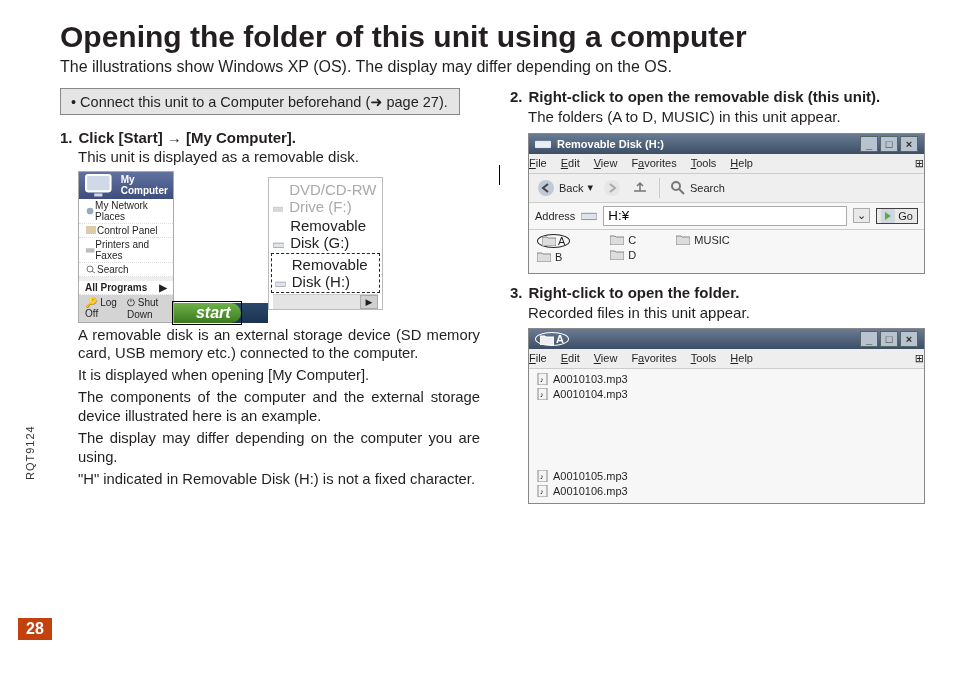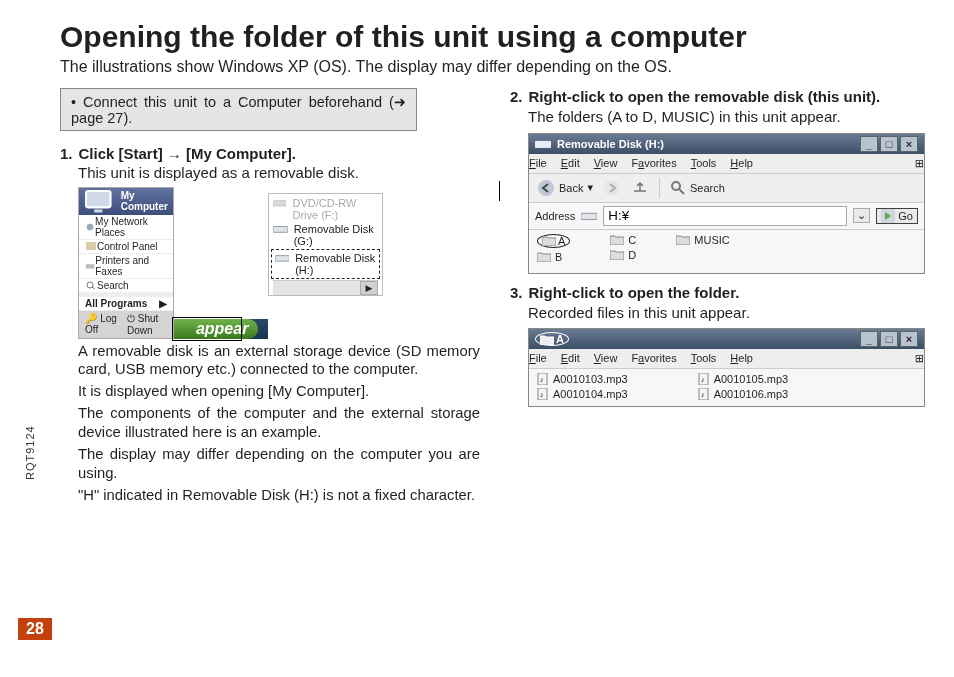--- a/index.html
+++ b/index.html
@@ -1,21 +1,21 @@
 <!DOCTYPE html>
 <html><head>
 <meta charset="utf-8">
 <style>
   html,body{margin:0;padding:0;background:#fff;font-family:Arial,Helvetica,sans-serif;color:#231f20}
   .page{width:954px;height:677px;box-sizing:border-box;padding:20px 24px 0 60px;position:relative}
   .title{font-size:30px;font-weight:700;margin:0 0 4px 0}
   .subtitle{font-size:16px;margin:0 0 12px 0}
   .cols{display:flex;gap:30px}
   .col{flex:1;min-width:0}
-  .note-zone{position:relative;border:1px solid #888;background:#e5e5e5;padding:5px 10px 4px 10px;font-size:14.5px;width:357px;box-sizing:border-box;margin-bottom:14px}
+  .note-zone{position:relative;border:1px solid #888;background:#e5e5e5;padding:5px 10px 4px 10px;font-size:14.5px;width:400px;box-sizing:border-box;margin-bottom:14px}
   .note-zone .arrow{display:inline-block}
   .step-row{display:flex;font-size:15px;margin:0 0 2px 0}
   .step-num{font-weight:700;margin-right:6px}
   .step-head{font-weight:700}
   .step-sub{font-size:15px;margin:1px 0 6px 18px}
   .para{font-size:14.8px;margin:3px 0 0 18px;line-height:1.28}
   .para2{font-size:15px;margin:0 0 0 18px;line-height:1.3}
   .fig1{margin:6px 0 2px 18px;width:410px}
   .fig-win{border:1px solid #888;background:#f7f7f7;font-size:11px;margin:6px 0 10px 18px;width:395px}
   .win-title{background:linear-gradient(#6a7c94,#3c4e66);color:#fff;padding:2px 6px;display:flex;align-items:center;gap:6px;font-weight:700}
@@ -27,38 +27,38 @@
   .win-tb{display:flex;align-items:center;gap:10px;padding:4px 8px;border-bottom:1px solid #ccc;background:#efefef}
   .win-tb .btn{display:flex;align-items:center;gap:4px}
   .addr{display:flex;align-items:center;gap:6px;padding:3px 6px;border-bottom:1px solid #ccc}
   .addr input{flex:1;border:1px solid #aaa;height:18px;padding:0 4px}
   .addr .go{display:flex;align-items:center;gap:3px;border:1px solid #404040;padding:0 4px;background:#e9e9e9}
   .win-body{padding:4px 8px 10px 8px;display:flex;gap:40px}
   .win-coll{display:flex;flex-direction:column;gap:3px}
   .folder-item{display:flex;align-items:center;gap:4px}
   .folder-item svg{width:14px;height:11px}
   .circle{display:inline-flex;align-items:center;justify-content:center;border:1.5px solid #222;border-radius:50%;padding:0 4px;min-width:16px}
-  .fig3 .win-body{gap:70px;padding-bottom:6px}
+  .fig3 .win-body{flex-direction:column;gap:70px;padding-bottom:6px}
   .file-item{display:flex;align-items:center;gap:4px}
   .disk-icon{display:inline-block;width:18px;height:12px}
   .side-label{position:absolute;left:24px;top:480px;transform:rotate(-90deg);transform-origin:left top;font-size:11px;letter-spacing:1px;color:#333}
   .page-num{position:absolute;left:18px;top:618px;background:#c2410c;color:#fff;font-weight:700;font-size:16px;padding:2px 8px}
   
   .startfig{display:flex;flex-direction:row;align-items:flex-end;border:0;margin-left:0}
   .sm-rect{width:210px;border:1px solid #aaa;background:#fff;font-size:10px}
   .sm-title{background:linear-gradient(#6272a0,#3e4e7c);color:#fff;font-weight:700;padding:1px 5px;display:flex;align-items:center;gap:4px}
   .sm-row{display:flex;align-items:center;gap:0;padding:1px 6px;border-bottom:1px dotted #ddd}
   .sm-row svg{width:12px;height:10px}
   .sm-sep{height:4px;background:#eee}
   .sm-foot{background:#d4d4d4;padding:2px 6px;display:flex;gap:10px;justify-content:flex-end}
   .taskbar{background:linear-gradient(#2b486b,#1c3350);color:#fff;display:flex;align-items:center;gap:6px;padding:0;height:20px;margin-top:2px;width:210px}
   .startbtn{background:linear-gradient(#6fb24a,#3a7a1d);font-style:italic;font-weight:700;padding:1px 10px 1px 22px;border-radius:0 10px 10px 0;position:relative}
   .hi-start{border:1.5px solid #000;position:absolute;width:68px;height:22px;left:-2px;top:-2px}
   .disk-list{border:1px solid #bbb;background:#fff;width:235px;padding:2px 4px 0 4px;margin-top:6px;align-self:flex-start;position:relative}
-  .disk-row{display:flex;align-items:flex-start;gap:6px;font-size:11px;padding:1px 0;color:#222}
+  .disk-row{display:flex;align-items:flex-end;gap:6px;font-size:15px;padding:1px 0;color:#222}
   .dash-box{border:1.5px dashed #222;padding:1px 3px;margin:1px -2px}
   .scroll{height:14px;background:#e4e4e4;border-top:1px solid #ccc;display:flex;justify-content:flex-end;align-items:center}
   .scroll span{width:16px;height:12px;background:#d0d0d0;border:1px solid #aaa;display:flex;align-items:center;justify-content:center;font-size:9px}
   .lead{position:relative;height:14px;width:235px;align-self:flex-start}
   .lead:before{content:"";position:absolute;left:116px;top:-6px;width:1px;height:20px;background:#000}
   .screen-glyph{font-family:Arial;font-weight:700;letter-spacing:1px}
   .just{text-align:justify}
 </style>
 </head>
 <body>
@@ -121,21 +121,21 @@
                 <span style="margin-left:auto">▶</span>
               </div>
             <div class="sm-foot">
               <span>🔑 <span>Log Off</span></span>
               <span>⏻ <span>Shut Down</span></span>
             </div>
           </div>
           <div class="taskbar">
             <div class="startbtn">
               <div class="hi-start"></div>
-              <span>appear</span>
+              <span>start</span>
             </div>
           </div>
 
           <div class="disk-list">
             <div class="disk-row" style="color:#aaa">
               <svg class="disk-icon" viewBox="0 0 18 12">
                   <rect x="0" y="3" width="18" height="7" rx="1" fill="#d9d9d9" stroke="#bbb"></rect>
                 </svg>
               <span>DVD/CD-RW Drive (F:)</span>
             </div>

